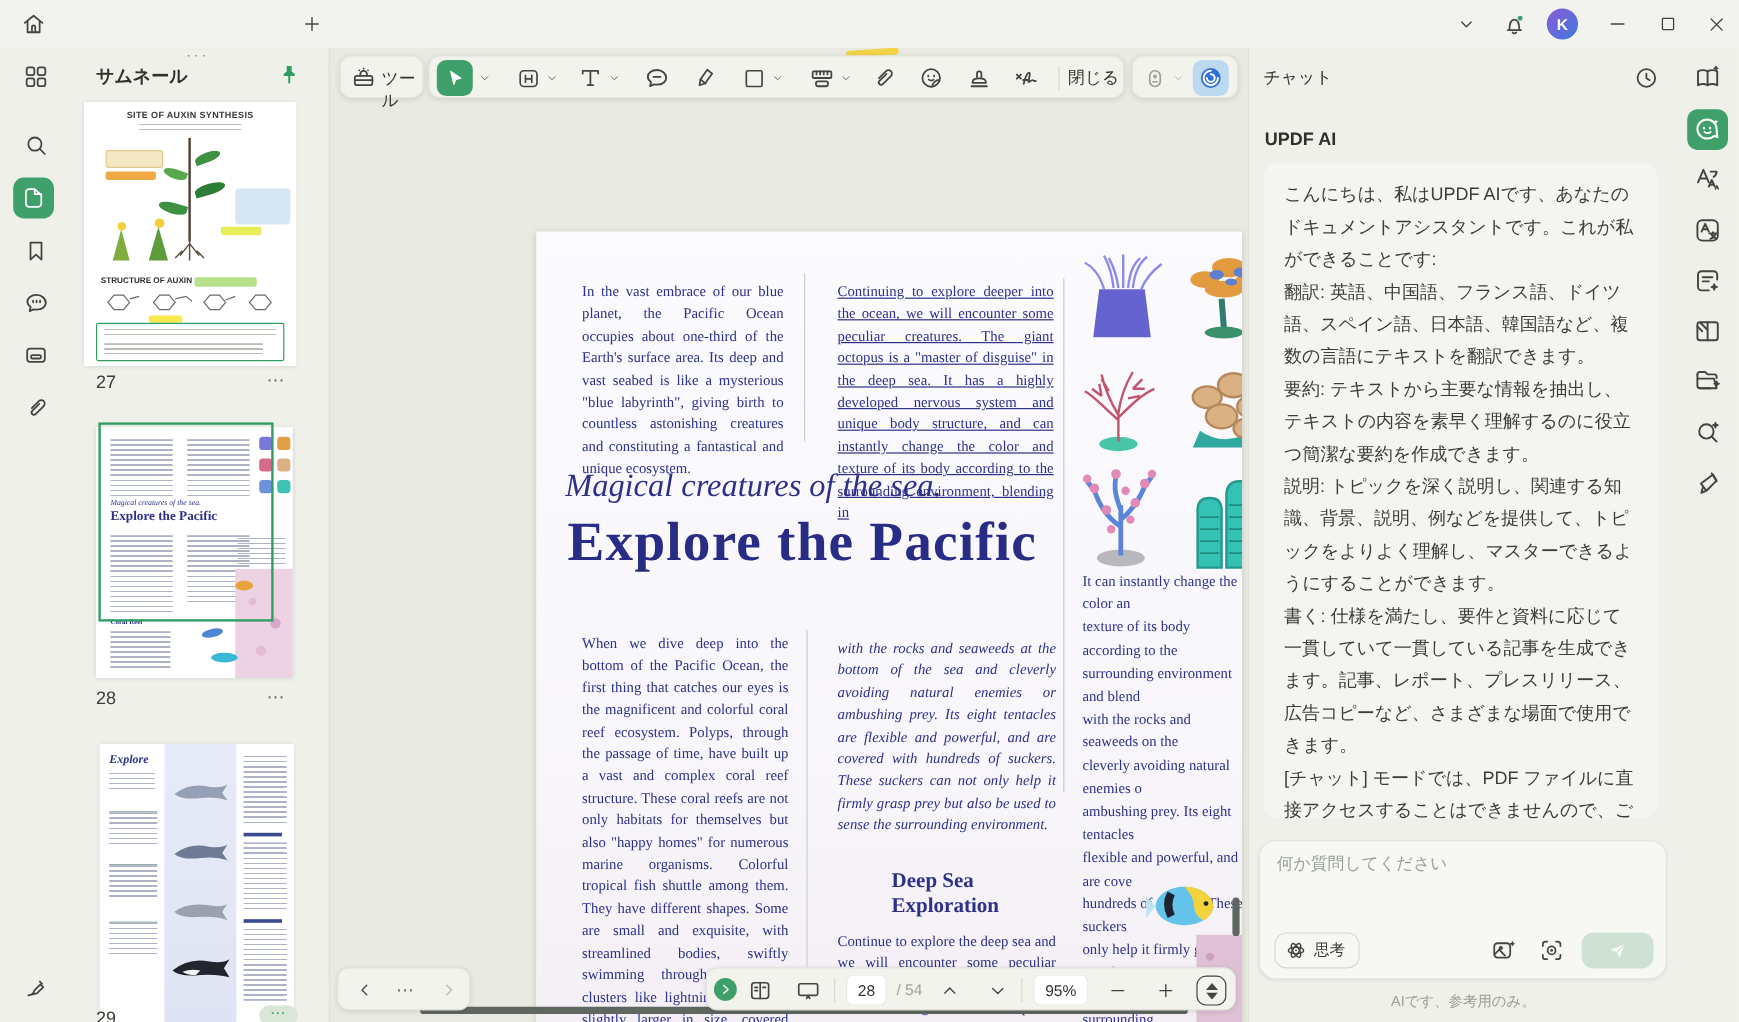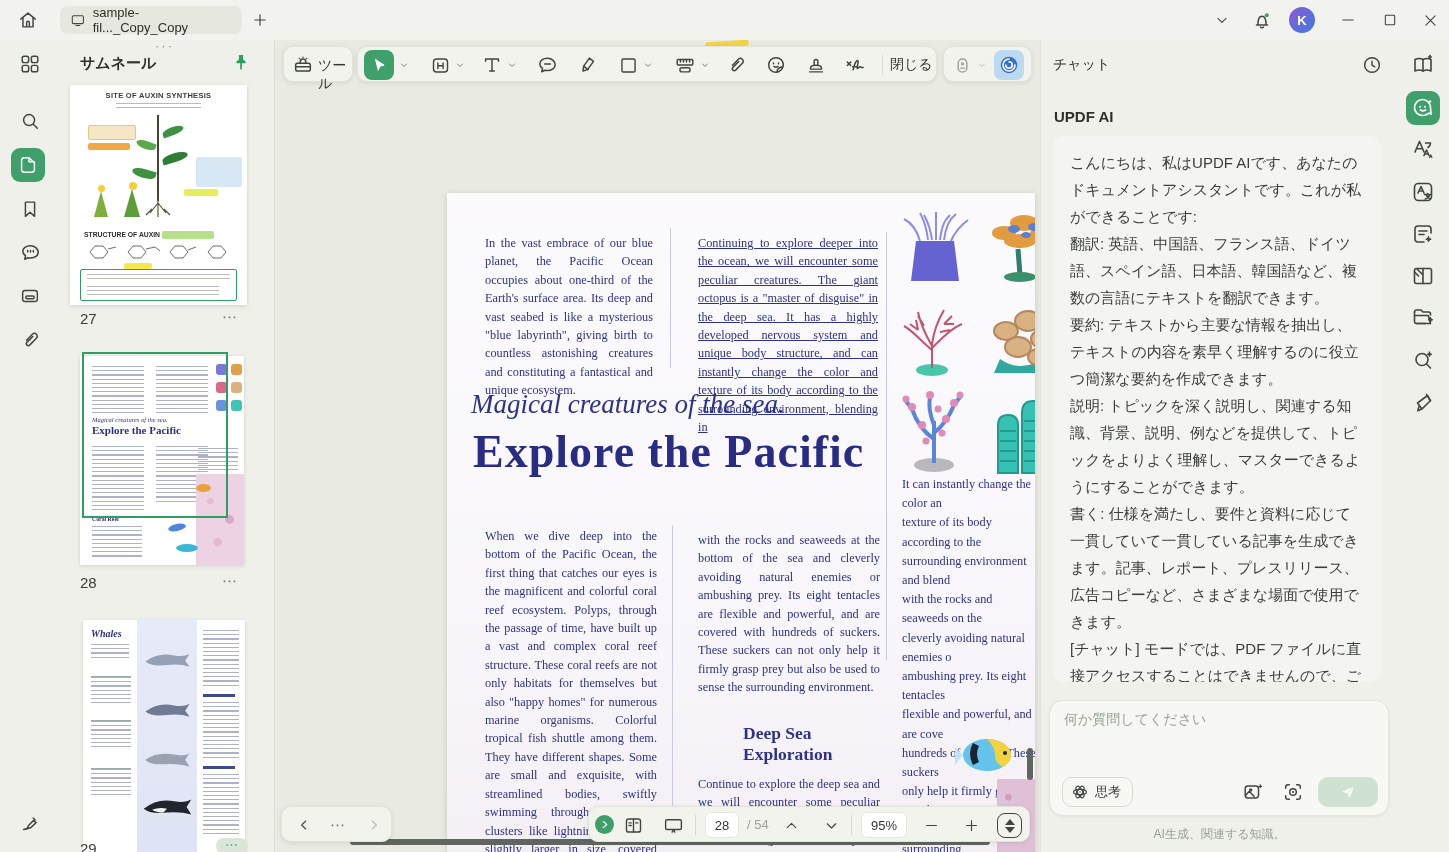--- a/index.html
+++ b/index.html
@@ -52,27 +52,20 @@
 <body>
 
 <div class="app">
 
   <div class="titlebar">
     <div class="winbtn" style="left:16px;">
       <svg class="ic" width="22" height="22" viewBox="0 0 24 24">
           <path d="M4 11 L12 4.5 L20 11 M6.5 9.3 V19.5 H17.5 V9.3 M10.5 19.5 V14.8 a1.5 1.5 0 0 1 3 0 V19.5"></path>
         </svg>
     </div>
-    <div class="tab">
-      <svg class="ic" width="16" height="16" viewBox="0 0 24 24">
-          <rect x="3.5" y="5.5" width="17" height="12" rx="2"></rect>
-          <path d="M9 20.5 h6"></path>
-        </svg>
-      <span>sample-fil..._Copy_Copy</span>
-    </div>
     <div class="winbtn" style="left:248px;">
       <svg class="ic" width="18" height="18" viewBox="0 0 24 24">
           <path d="M12 5 v14 M5 12 h14"></path>
         </svg>
     </div>
     <div class="winbtn" style="left:1210px;">
       <svg class="ic" width="16" height="16" viewBox="0 0 24 24">
           <path d="M6 9.5 l6 6 6-6"></path>
         </svg>
     </div>
@@ -222,21 +215,21 @@
       <div class="tb abs" style="left:12px;top:170px;width:50px;height:34px;"></div>
       <div class="abs" style="left:116px;top:128px;width:15px;height:8px;background:#e8a23c;border-radius:50%;"></div>
       <div class="abs" style="left:88px;top:168px;width:18px;height:7px;background:#4f86d8;border-radius:50%;transform:rotate(-12deg);"></div>
       <div class="abs" style="left:96px;top:188px;width:22px;height:8px;background:#3bb7d6;border-radius:50%;"></div>
     </div>
     <div class="abs" style="left:26px;top:312px;width:146px;height:166px;border:2px solid #2f9e63;"></div>
     <div class="pg-num" style="left:24px;top:534px;">28</div>
     <div class="abs dots" style="left:166px;top:532px;"><span>⋯</span></div>
 
     <div class="thumb-page" style="left:27px;top:580px;width:162px;height:232px;">
-      <div class="serif abs" style="left:8px;top:8px;font-size:10px;font-style:italic;font-weight:bold;">Whales</div>
+      <div class="serif abs" style="left:8px;top:8px;font-size:10px;font-style:italic;font-weight:bold;">Explore</div>
       <div class="tb abs" style="left:8px;top:24px;width:38px;height:14px;"></div>
       <div class="tb abs" style="left:8px;top:56px;width:40px;height:30px;border-top:1px solid #9aa;"></div>
       <div class="tb abs" style="left:8px;top:100px;width:40px;height:30px;border-top:1px solid #9aa;"></div>
       <div class="tb abs" style="left:8px;top:148px;width:40px;height:30px;border-top:1px solid #9aa;"></div>
       <div class="abs" style="left:54px;top:0;width:60px;height:232px;background:linear-gradient(180deg,#e7eaf8,#dfe4f4);"></div>
       <svg class="abs" style="left:58px;top:26px;" width="52" height="26" viewBox="0 0 60 30">
           <path d="M5 18 Q20 7 38 11 Q50 13 56 9 L51 17 L56 24 Q45 20 30 22 Q12 24 5 18 Z" fill="#96a0b4"></path>
         </svg>
       <svg class="abs" style="left:58px;top:76px;" width="52" height="26" viewBox="0 0 60 30">
           <path d="M5 18 Q20 7 38 11 Q50 13 56 9 L51 17 L56 24 Q45 20 30 22 Q12 24 5 18 Z" fill="#6f7b94"></path>
@@ -346,21 +339,21 @@
 cleverly avoiding natural enemies o
 ambushing prey. Its eight tentacles
 flexible and powerful, and are cove
 hundreds of suckers. These suckers
 only help it firmly grasp prey but a
 used to sense the surrounding
 environment.</div>
 
       <div class="dcol" style="left:38px;top:334px;width:172px;">When we dive deep into the bottom of the Pacific Ocean, the first thing that catches our eyes is the magnificent and colorful coral reef ecosystem. Polyps, through the passage of time, have built up a vast and complex coral reef structure. These coral reefs are not only habitats for themselves but also "happy homes" for numerous marine organisms. Colorful tropical fish shuttle among them. They have different shapes. Some are small and exquisite, with streamlined bodies, swiftly swimming through the coral clusters like lightning. Some are slightly larger in size, covered with unique patterns, and leisurely cruising along the edge of the reef. The clownfish is a star resident among them and formed a wonderful symbi</div>
       <div class="abs" style="left:251px;top:338px;width:182px;">
-        <div class="dcol" style="position:static;width:182px;">with the rocks and seaweeds at the bottom of the sea and cleverly avoiding natural enemies or ambushing prey. Its eight tentacles are flexible and powerful, and are covered with hundreds of suckers. These suckers can not only help it firmly grasp prey but also be used to sense the surrounding environment.</div>
+        <div class="dcol" style="position:static;width:182px;font-style:italic;">with the rocks and seaweeds at the bottom of the sea and cleverly avoiding natural enemies or ambushing prey. Its eight tentacles are flexible and powerful, and are covered with hundreds of suckers. These suckers can not only help it firmly grasp prey but also be used to sense the surrounding environment.</div>
         <div class="serif" style="margin-top:26px;font-size:17.5px;font-weight:bold;color:#2d3189;margin-left:45px;">Deep Sea Exploration</div>
         <div class="dcol" style="position:static;width:182px;margin-top:10px;">Continue to explore the deep sea and we will encounter some peculiar creatures. The giant octopus is a "master of disguise" in the deep sea. It has a highly developed nervous system and unique</div>
       </div>
 
       <svg class="abs" style="left:506px;top:540px;" width="66" height="44" viewBox="0 0 66 44">
           <path d="M10 22 L2 14 V32 Z" fill="#bfe4f0"></path>
           <ellipse cx="34" cy="22" rx="24" ry="16" fill="#63c3ea"></ellipse>
           <path d="M34 6 a24 16 0 0 1 24 16 a24 16 0 0 1 -8 12 q-8-4-8-12 t-8-16 Z" fill="#f4d23c"></path>
           <path d="M20 10 q-6 10 0 22 l6-3 q-4-8 0-16 Z" fill="#1d2430"></path>
           <circle cx="52" cy="20" r="2" fill="#1d2430"></circle>
@@ -600,21 +593,21 @@
             <circle cx="12" cy="12" r="1.2" fill="#41463f" stroke="none"></circle>
           </svg>
       </div>
       <div class="send-btn">
         <svg width="18" height="18" viewBox="0 0 24 24">
             <path d="M4 11.5 L20 5 L14 20 L11.5 13.8 Z" fill="#fff"></path>
             <path d="M11.5 13.8 L20 5" stroke="#cfe1d2" stroke-width="1.2"></path>
           </svg>
       </div>
     </div>
-    <div class="abs" style="left:0;top:786px;width:357px;text-align:center;font-size:12px;color:#9aa096;">AI生成、関連する知識。</div>
+    <div class="abs" style="left:0;top:786px;width:357px;text-align:center;font-size:12px;color:#9aa096;">AIです、参考用のみ。</div>
   </div>
 
   <div class="right-rail">
     <div class="rrail-btn" style="top:13px;">
       <svg class="ic" width="24" height="24" viewBox="0 0 24 24">
           <path d="M4 6.5 c2.8-1.4 5.5-1.4 8 0 2.5-1.4 5.2-1.4 8 0 V18 c-2.8-1.4-5.5-1.4-8 0 -2.5-1.4-5.2-1.4-8 0 Z"></path>
           <path d="M12 6.5 V18"></path>
           <path d="M19 2.2 l.5 1.2 1.2 .5 -1.2 .5 -.5 1.2 -.5-1.2 -1.2-.5 1.2-.5 Z" fill="#41463f" stroke-width="1"></path>
         </svg>
     </div>

